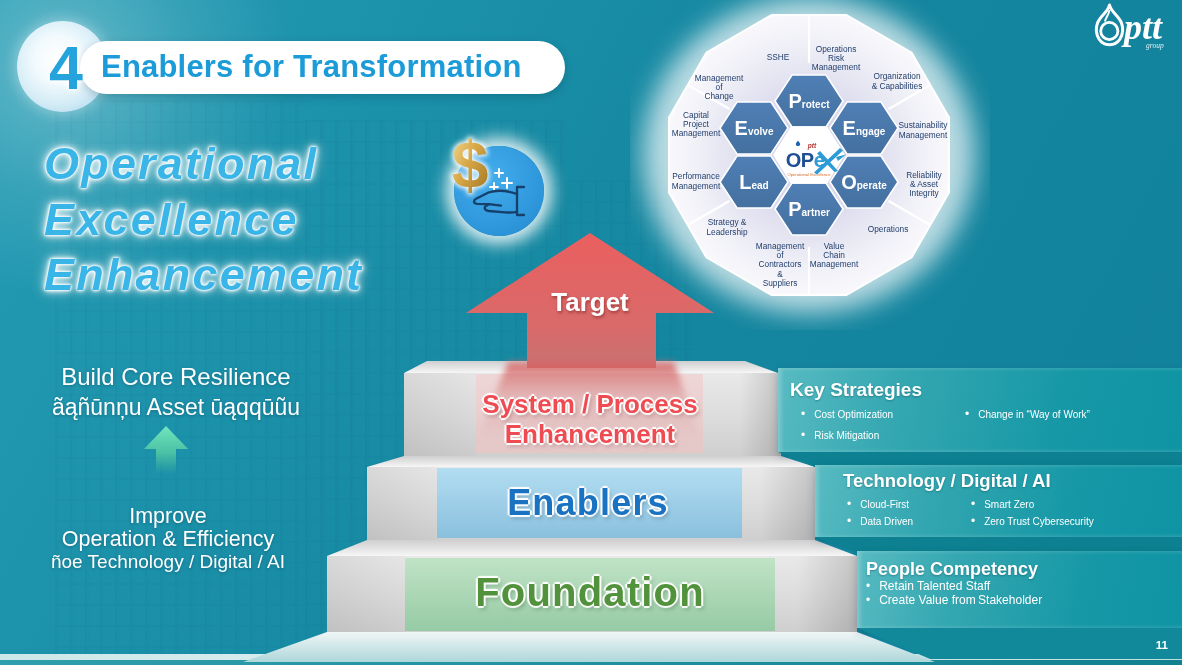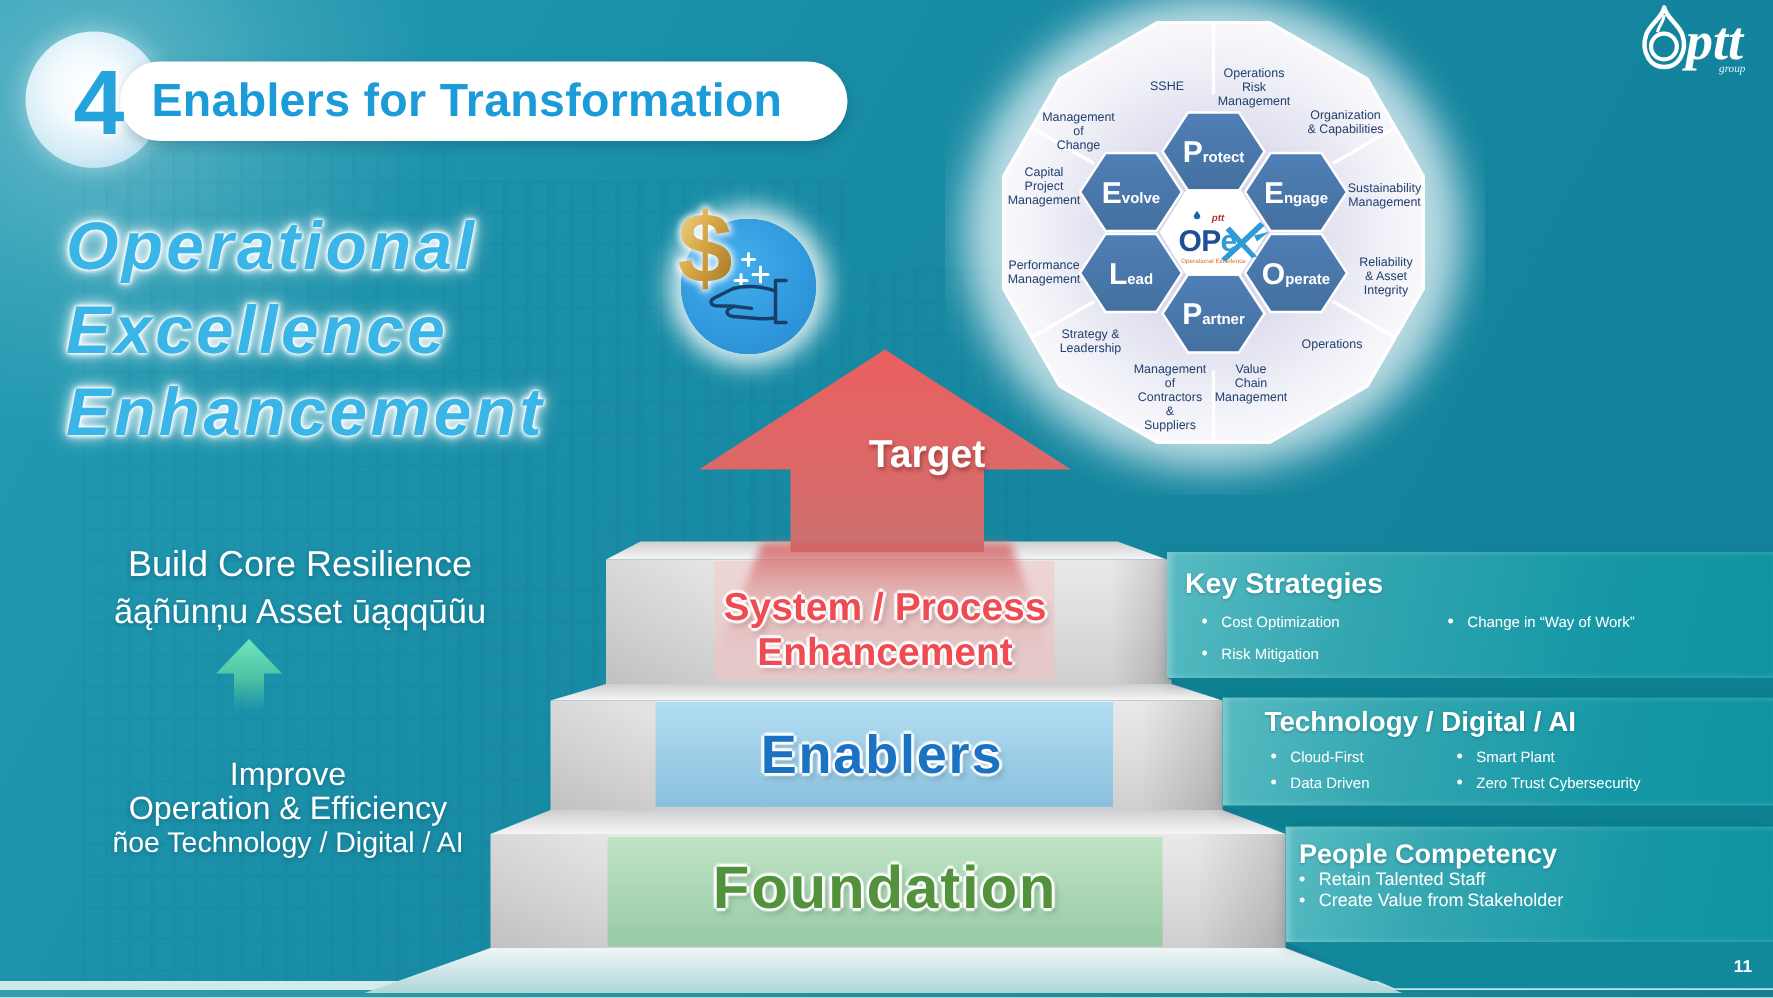--- a/index.html
+++ b/index.html
@@ -19,40 +19,40 @@
  box-shadow:0 0 14px 2px rgba(255,255,255,0.35);}
 #pill{left:80px;top:41px;width:485px;height:53px;border-radius:27px;background:#ffffff;
  box-shadow:0 3px 8px rgba(0,40,60,0.22);}
 #num4{left:34px;top:33px;width:64px;text-align:center;font-size:61px;font-weight:bold;color:#24a3dc;
  text-shadow:0 0 3px #fff,0 0 6px #fff,0 0 10px rgba(255,255,255,0.9);}
 #pilltxt{left:101px;top:49px;width:450px;font-size:31px;font-weight:bold;color:#1b9cd8;letter-spacing:0.2px;}
 
 #bigtitle{left:44px;top:136px;font-size:45px;font-weight:bold;line-height:55.5px;color:#3ab5e8;letter-spacing:2.2px;
  text-shadow:0 0 1px #fff,0 0 2px #fff,0 0 3px #fff,0 0 5px #fff,0 0 9px rgba(255,255,255,0.95),0 0 15px rgba(255,255,255,0.65);font-style:italic;}
 
-.wtxt{color:#fff;text-align:center;padding-left:24px;}
+.wtxt{color:#fff;text-align:center;}
 #ltxt1{left:0px;top:362px;width:352px;font-size:24px;line-height:30px;text-shadow:0 1px 3px rgba(0,40,60,0.3);}
 #ltxt2{left:0px;top:505px;width:336px;font-size:21.5px;line-height:22.5px;text-shadow:0 1px 3px rgba(0,40,60,0.3);}
 
 .tpan{position:absolute;background:linear-gradient(102deg,#58bbc2 0%,#34a7b1 30%,#1597a6 72%,#0f94a3 100%);
  box-shadow:inset 3px 0 4px rgba(255,255,255,0.25), 0 4px 8px rgba(0,40,60,0.25);}
 .fold{position:absolute;}
 .ptitle{position:absolute;color:#fff;font-weight:bold;font-size:19px;text-shadow:0 1px 2px rgba(0,50,60,0.35);}
 .bullet{position:absolute;color:#fff;font-size:10px;}
 .bullet:before{content:"•";margin-right:9px;font-size:12px;}
 
 #strip1{left:0;top:654px;width:1182px;height:7px;background:linear-gradient(90deg,#cde8e8,#ddeff0 40%,#bfe0e3);}
 #strip2{left:0;top:660px;width:1182px;height:5px;background:linear-gradient(90deg,#2f9fae,#12818f);}
 #confid{right:30px;top:637px;text-align:right;color:#fff;}
 #confid .l1{font-size:8.8px;font-weight:bold;letter-spacing:0.3px;}
 #confid .l2{font-size:8px;margin-top:2px;color:#e4f4f4;}
 #pgnum{right:14px;top:639px;color:#fff;font-size:11.5px;font-weight:bold;}
 
 .stxt{position:absolute;text-align:center;font-weight:bold;}
-#t_target{left:548px;top:287px;width:140px;font-size:26px;color:#fff;text-shadow:1px 2px 3px rgba(110,30,30,0.55);}
+#t_target{left:520px;top:287px;width:140px;font-size:26px;color:#fff;text-shadow:1px 2px 3px rgba(110,30,30,0.55);}
 #t_sys{left:440px;top:389px;width:300px;font-size:26px;line-height:30px;color:#ef4b52;
  text-shadow:0 0 2px #fff,0 0 3px #fff,-2px 0 1px #fff,2px 0 1px #fff,0 2px 1px #fff,0 -2px 1px #fff,2px 3px 4px rgba(90,30,30,0.35);}
 #t_ena{left:438px;top:482px;width:300px;font-size:36px;letter-spacing:1.2px;color:#1a72c2;
  text-shadow:0 0 2px #fff,0 0 3px #fff,-2px 0 1px #fff,2px 0 1px #fff,0 2px 1px #fff,0 -2px 1px #fff,2px 3px 4px rgba(30,60,90,0.35);}
 #t_fnd{left:440px;top:570px;width:300px;font-size:40px;letter-spacing:1.2px;color:#53923c;
  text-shadow:0 0 2px #fff,0 0 3px #fff,-2px 0 1px #fff,2px 0 1px #fff,0 2px 1px #fff,0 -2px 1px #fff,2px 3px 4px rgba(30,70,30,0.35);}
 </style></head>
 <body>
 <div id="stage">
 
@@ -151,21 +151,21 @@
     </svg>
 
 <div class="ptitle" style="left:790px;top:379px;">Key Strategies</div>
 <div class="bullet" style="left:801px;top:407px;">Cost Optimization</div>
 <div class="bullet" style="left:801px;top:428px;">Risk Mitigation</div>
 <div class="bullet" style="left:965px;top:407px;">Change in “Way of Work”</div>
 
 <div class="ptitle" style="left:843px;top:470px;font-size:18.5px;">Technology / Digital / AI</div>
 <div class="bullet" style="left:847px;top:497px;">Cloud-First</div>
 <div class="bullet" style="left:847px;top:514px;">Data Driven</div>
-<div class="bullet" style="left:971px;top:497px;">Smart Plant</div>
+<div class="bullet" style="left:971px;top:497px;">Smart Zero</div>
 <div class="bullet" style="left:971px;top:514px;">Zero Trust Cybersecurity</div>
 
 <div class="ptitle" style="left:866px;top:559px;font-size:18px;">People Competency</div>
 <div class="bullet" style="left:866px;top:579px;font-size:12px;">Retain Talented Staff</div>
 <div class="bullet" style="left:866px;top:593px;font-size:12px;">Create Value from Stakeholder</div>
 
 <div class="abs" id="pgnum">11</div>
 
 <div class="stxt" id="t_target">Target</div>
 <div class="stxt" id="t_sys">System / Process Enhancement</div>

